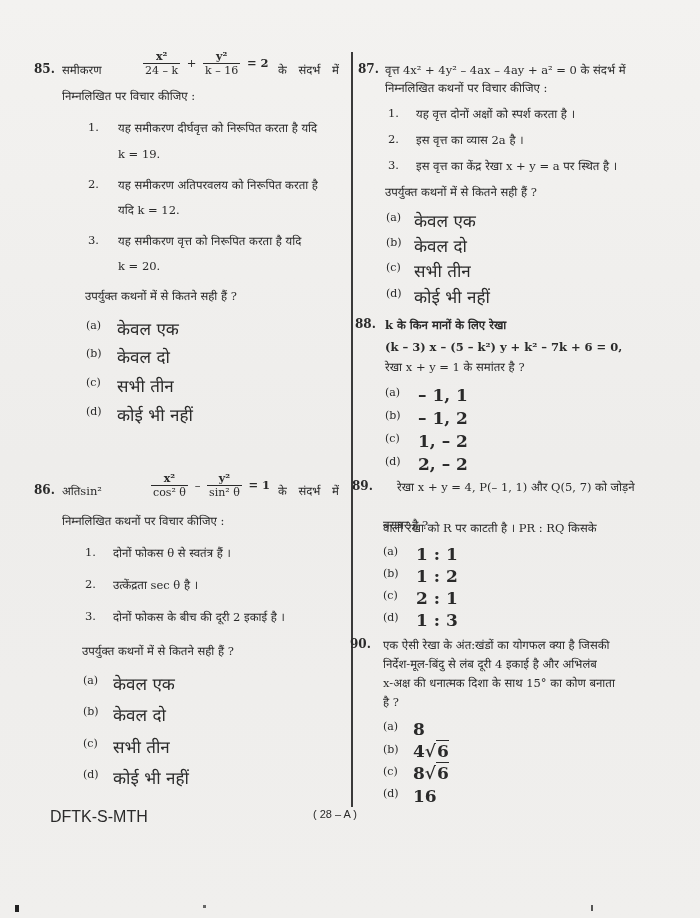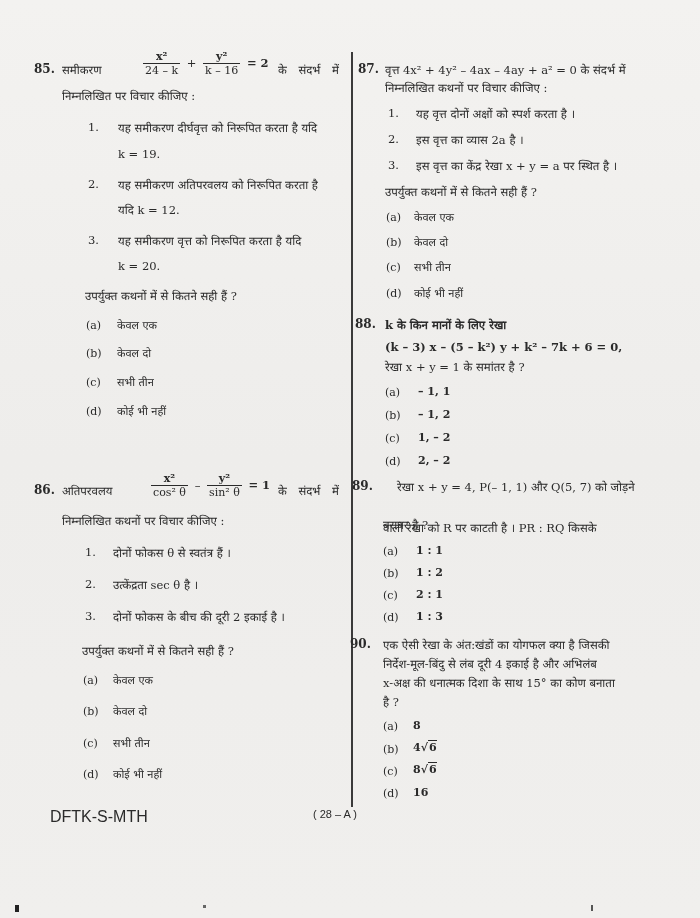--- a/index.html
+++ b/index.html
@@ -14,21 +14,21 @@
       position: absolute; left: 0; top: 0; width: 700px; height: 918px;
       background: linear-gradient(180deg, #f3f2f0 0%, #eeedeb 50%, #f0efed 100%);
     }
     .divider {
       position: absolute; left: 351px; top: 52px; width: 2px; height: 755px;
       background: #3a3a3a;
     }
     .qnum { position: absolute; font-weight: bold; font-size: 12px; }
     .line { position: absolute; white-space: nowrap; font-size: 11.5px; }
     .opt-letter { position: absolute; font-size: 11px; }
-    .opt-text { position: absolute; font-size: 11px; white-space: nowrap; }
+    .opt-text { position: absolute; font-size: 17px; white-space: nowrap; }
     .frac {
       display: inline-block; vertical-align: middle; text-align: center;
       font-size: 11px; line-height: 13px; margin: 0 3px;
     }
     .frac .num { display: block; border-bottom: 1px solid #2a2a2a; padding: 0 2px; font-weight: bold; }
     .frac .den { display: block; padding: 0 2px; font-weight: normal; }
     .footer-left {
       position: absolute; left: 50px; top: 808px;
       font-family: "Liberation Sans", sans-serif; font-size: 16px; color: #2a2a2a;
     }
@@ -83,21 +83,21 @@
     <span class="opt-letter" style="left:86px; top:347px;">(b)</span>
     <span class="opt-text" style="left:117px; top:345px;">केवल दो</span>
     <span class="opt-letter" style="left:86px; top:376px;">(c)</span>
     <span class="opt-text" style="left:117px; top:374px;">सभी तीन</span>
     <span class="opt-letter" style="left:86px; top:405px;">(d)</span>
     <span class="opt-text" style="left:117px; top:403px;">कोई भी नहीं</span>
   </div>
 
   <div>
     <span class="qnum" style="left:34px; top:483px;">86.</span>
-    <span class="line" style="left:62px; top:483px;">अतिपरवलय</span>
+    <span class="line" style="left:62px; top:483px;">अतिsin²</span>
     <span class="line" style="left:148px; top:472px;">
       <span class="frac">
         <span class="num">x²</span>
         <span class="den" style="font-weight:normal;">cos² θ</span>
       </span>
       <span>–</span>
       <span class="frac">
         <span class="num">y²</span>
         <span class="den" style="font-weight:normal;">sin² θ</span>
       </span>

